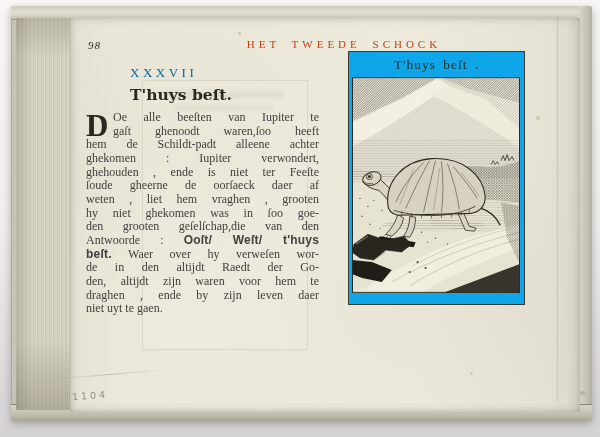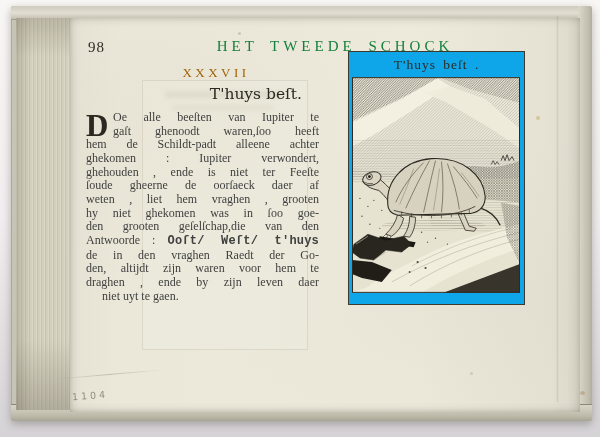--- a/index.html
+++ b/index.html
@@ -51,33 +51,33 @@
   
   .ghost{position:absolute;left:142px;top:80px;width:164px;height:268px;
     border:1px solid rgba(125,115,88,.15);background:rgba(240,238,228,.25);}
   .ghost .smear{position:absolute;left:22px;top:10px;width:118px;height:7px;
     background:rgba(130,120,95,.10);filter:blur(2px);}
   .ghost .smear2{position:absolute;left:30px;top:24px;width:100px;height:5px;
     background:rgba(130,120,95,.08);filter:blur(2px);}
 
   
   .ink{color:#2f2c25;}
-  .page-number{position:absolute;left:88px;top:39px;font-size:15px;letter-spacing:1px;}
-  .running-header{position:absolute;left:165px;top:38px;width:340px;text-align:center;
-    font-size:15px;letter-spacing:4px;word-spacing:5px;color:#15803d;}
-  .chapter-number{position:absolute;left:130px;top:65px;width:172px;text-align:center;
-    font-size:13px;letter-spacing:3.5px;color:#a16207;}
-  .chapter-title{position:absolute;left:130px;top:85px;width:172px;text-align:right;
-    font-size:15.5px;font-weight:normal;font-family:"DejaVu Serif",serif;color:#2b2821;}
+  .page-number{position:absolute;left:88px;top:39px;font-size:11px;letter-spacing:1px;font-style:italic;}
+  .running-header{position:absolute;left:174px;top:38px;width:340px;text-align:center;
+    font-size:11px;letter-spacing:4px;word-spacing:5px;color:#c2410c;}
+  .chapter-number{position:absolute;left:130px;top:65px;width:172px;text-align:left;
+    font-size:13px;letter-spacing:3.5px;color:#0369a1;}
+  .chapter-title{position:absolute;left:130px;top:85px;width:172px;text-align:left;
+    font-size:15.5px;font-weight:bold;font-family:"DejaVu Serif",serif;color:#2b2821;}
   .body-col{position:absolute;left:86px;top:111px;width:233px;
     font-size:12px;line-height:13.65px;color:#404040;}
   .bl{text-align:justify;text-align-last:justify;}
   .bl.indent{padding-left:27px;}
-  .bl.last{text-align-last:left;margin-left:16px;}
-  .bl-b{font-family:Liberation Mono, monospace;font-weight:bold;letter-spacing:.2px;}
+  .bl.last{text-align-last:left;}
+  .bl-b{font-family:Liberation Sans, sans-serif;font-weight:bold;letter-spacing:.2px;}
   .dropcap{position:absolute;left:86px;top:112px;font-size:31px;line-height:28px;
     font-weight:600;color:#2b2821;}
 
   
   .plate{position:absolute;left:348px;top:51px;width:177px;height:254px;
     border:1.5px solid #3e3a2f;background:#0ea5e9;box-sizing:border-box;}
   .plate-caption{position:absolute;left:0;top:5px;width:100%;text-align:center;
     font-size:13.5px;letter-spacing:1px;word-spacing:3px;color:#2e2b23;}
   .engraving{position:absolute;left:3px;top:25px;width:168px;height:216px;}
 
@@ -120,21 +120,22 @@
     <div class="bl indent">Oe alle beeſten van Iupiter te</div>
     <div class="bl indent">gaſt ghenoodt waren,ſoo heeft</div>
     <div class="bl">hem de Schildt-padt alleene achter</div>
     <div class="bl">ghekomen : Iupiter verwondert,</div>
     <div class="bl">ghehouden , ende is niet ter Feeſte</div>
     <div class="bl">ſoude gheerne de oorſaeck daer af</div>
     <div class="bl">weten , liet hem vraghen , grooten</div>
     <div class="bl">hy niet ghekomen was in ſoo goe-</div>
     <div class="bl">den grooten geſelſchap,die van den</div>
     <div class="bl"><span>Antwoorde : </span><span class="bl-b">Ooſt/ Weſt/ t'huys</span></div>
-    <div class="bl">de in den vraghen Raedt der Go-</div>
+    <div class="bl"><span class="bl-b">beſt.</span><span> Waer over hy verweſen wor-</span></div>
+    <div class="bl">de in den altijdt Raedt der Go-</div>
     <div class="bl">den, altijdt zijn waren voor hem te</div>
     <div class="bl">draghen , ende by zijn leven daer</div>
     <div class="bl last">niet uyt te gaen.</div>
   </div>
 
   <div class="plate">
     <div class="plate-caption">T'huys beſt .</div>
 
     <svg class="engraving" viewBox="0 0 169 217" xmlns="http://www.w3.org/2000/svg">
       <defs>

